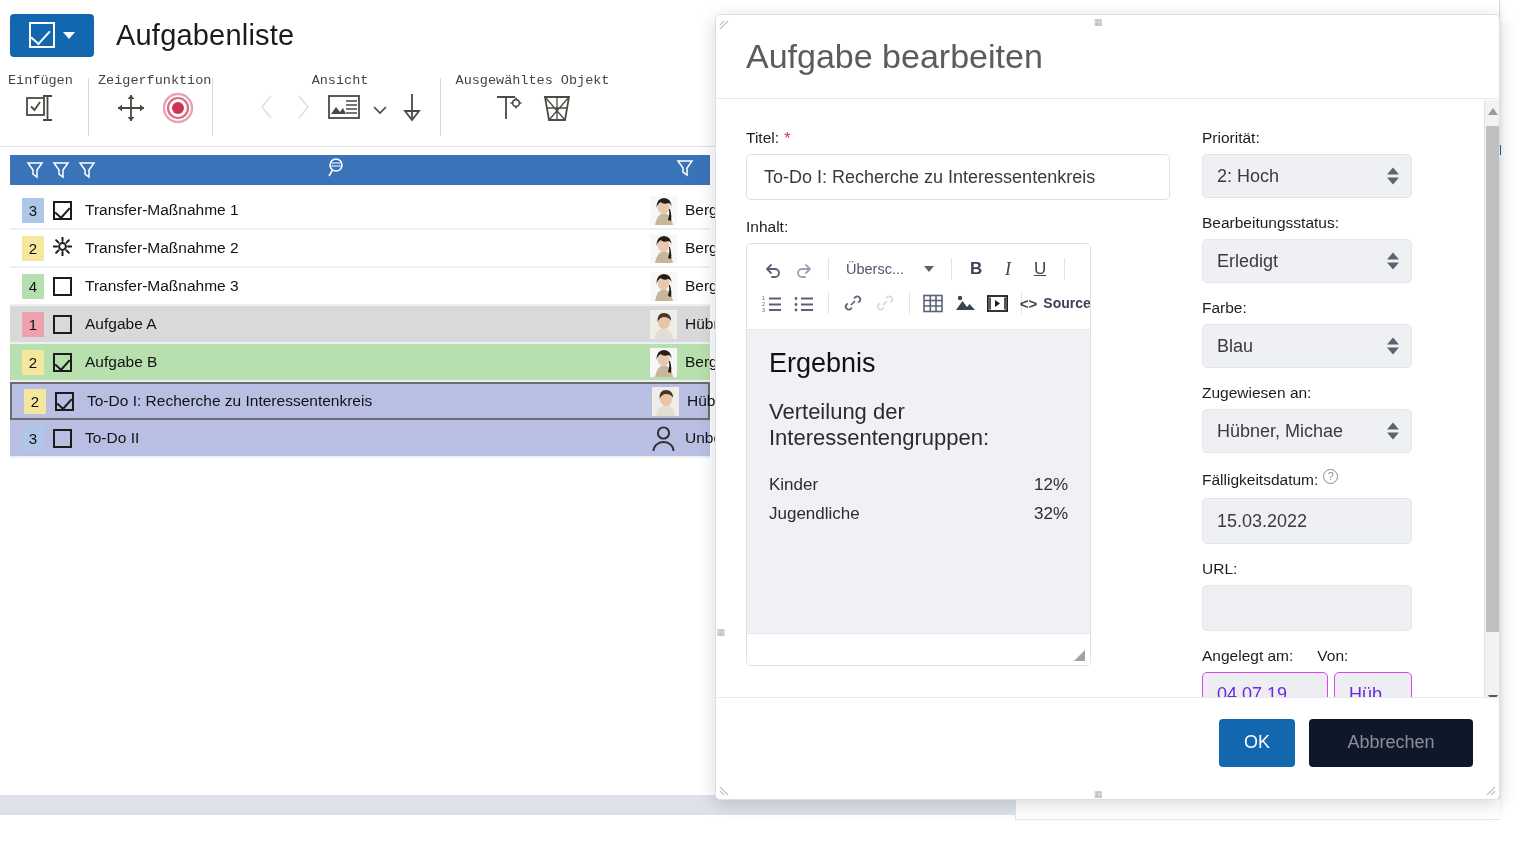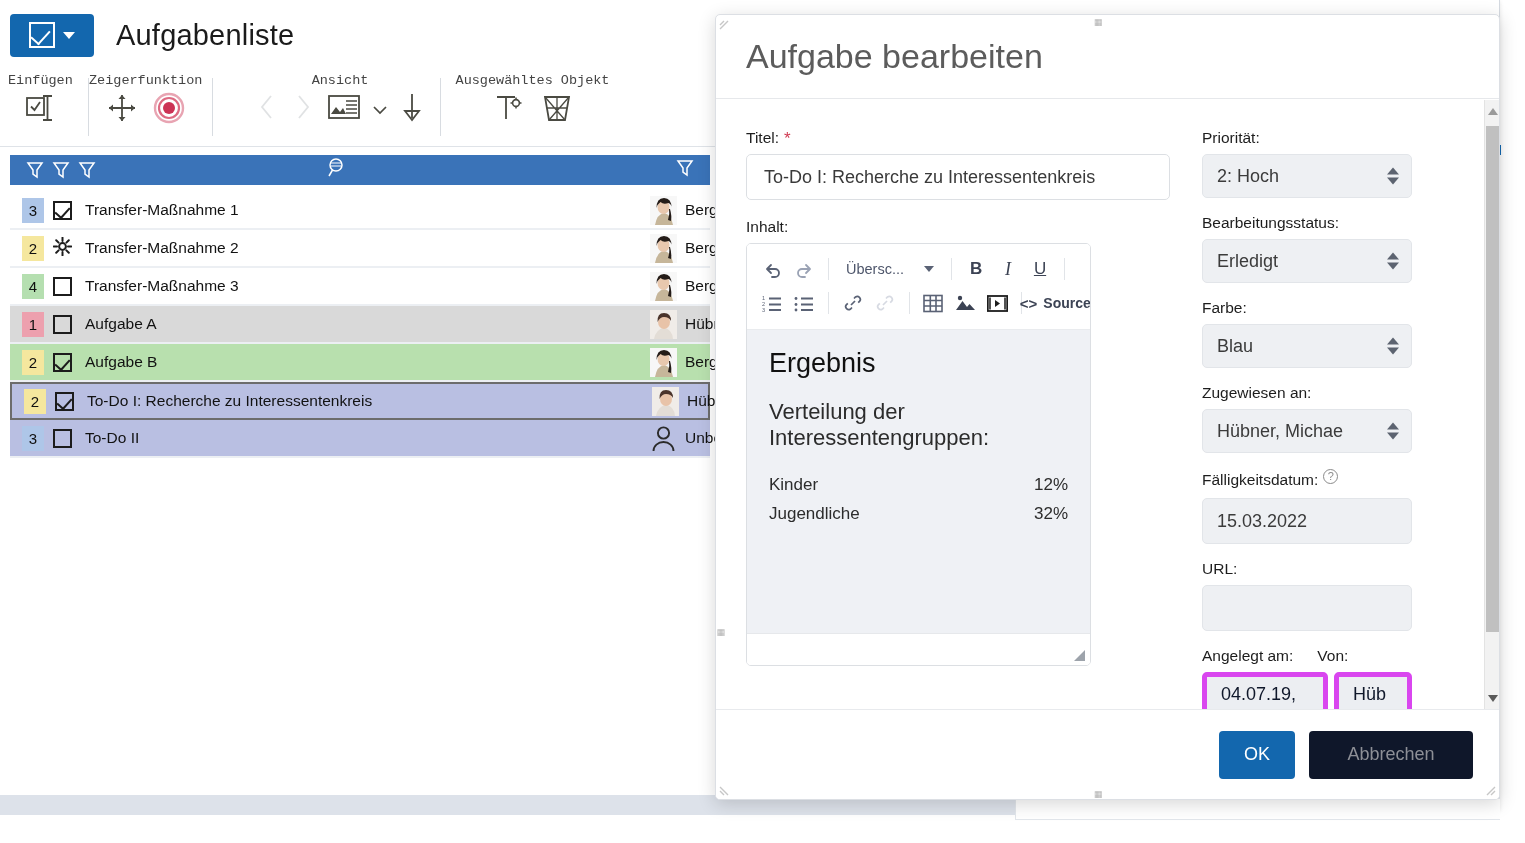--- a/index.html
+++ b/index.html
@@ -425,41 +425,41 @@
     display: block; width: 0; height: 0;
     border-left: 6px solid transparent;
     border-right: 6px solid transparent;
   }
   .spin i.up   { border-bottom: 7px solid #5c6370; }
   .spin i.down { border-top: 7px solid #5c6370; }
 
   .ro-box {
     height: 44px;
     background: #eceef2;
-    border: 5px solid #d946ef;
+    border: 1px solid #d946ef;
     border-radius: 5px;
     display: flex; align-items: center;
     padding: 0 14px;
     font-size: 18px;
-    color: #0f172a;
+    color: #6d28d9;
   }
   .url-box {
     width: 210px; height: 46px;
     background: #eef0f3;
     border: 1px solid #e2e5e9;
     border-radius: 5px;
   }
   .row2 { display: flex; gap: 6px; }
 
   .mt18 { margin-top: 16px; }
 
   
   #dlg-footer {
     position: absolute;
-    left: 0; bottom: 0;
+    left: 0; bottom: 12px;
     width: 785px; height: 90px;
     background: #fff;
     border-top: 1px solid #e8eaed;
     display: flex; align-items: center; justify-content: flex-end;
     padding-right: 28px;
     gap: 14px;
   }
   .btn {
     height: 48px;
     border-radius: 4px;
@@ -492,21 +492,21 @@
       <div class="ribbon-icons">
         <svg class="rib-ico" width="34" height="34" viewBox="0 0 34 34">
           <rect x="4" y="7" width="17" height="17" fill="none" stroke="#4a4a42" stroke-width="1.8"></rect>
           <path d="M8 15.5 l3.5 3.5 L17 11" fill="none" stroke="#4a4a42" stroke-width="1.8"></path>
           <path d="M20 5 h9 M24.5 5 v24 M20 29 h9" fill="none" stroke="#4a4a42" stroke-width="1.8"></path>
         </svg>
       </div>
     </div>
     <div class="ribbon-sep" style="left:88px;"></div>
 
-    <div class="ribbon-group" style="left:89px;">
+    <div class="ribbon-group" style="left:98px;">
       <div class="ribbon-group-label">Zeigerfunktion</div>
       <div class="ribbon-icons">
         <svg class="rib-ico" width="32" height="32" viewBox="0 0 32 32">
           <path d="M16 3 v26 M3 16 h26" stroke="#4a4a42" stroke-width="1.8" fill="none"></path>
           <path d="M16 3 l-3.5 4 h7z M16 29 l-3.5 -4 h7z M3 16 l4 -3.5 v7z M29 16 l-4 -3.5 v7z" fill="#4a4a42"></path>
         </svg>
         <svg class="rib-ico" width="34" height="34" viewBox="0 0 34 34">
           <circle cx="17" cy="17" r="14" fill="none" stroke="#e8a4b2" stroke-width="2.4"></circle>
           <circle cx="17" cy="17" r="10" fill="none" stroke="#dd6a82" stroke-width="2.2"></circle>
           <circle cx="17" cy="17" r="6" fill="#cc3355"></circle>

